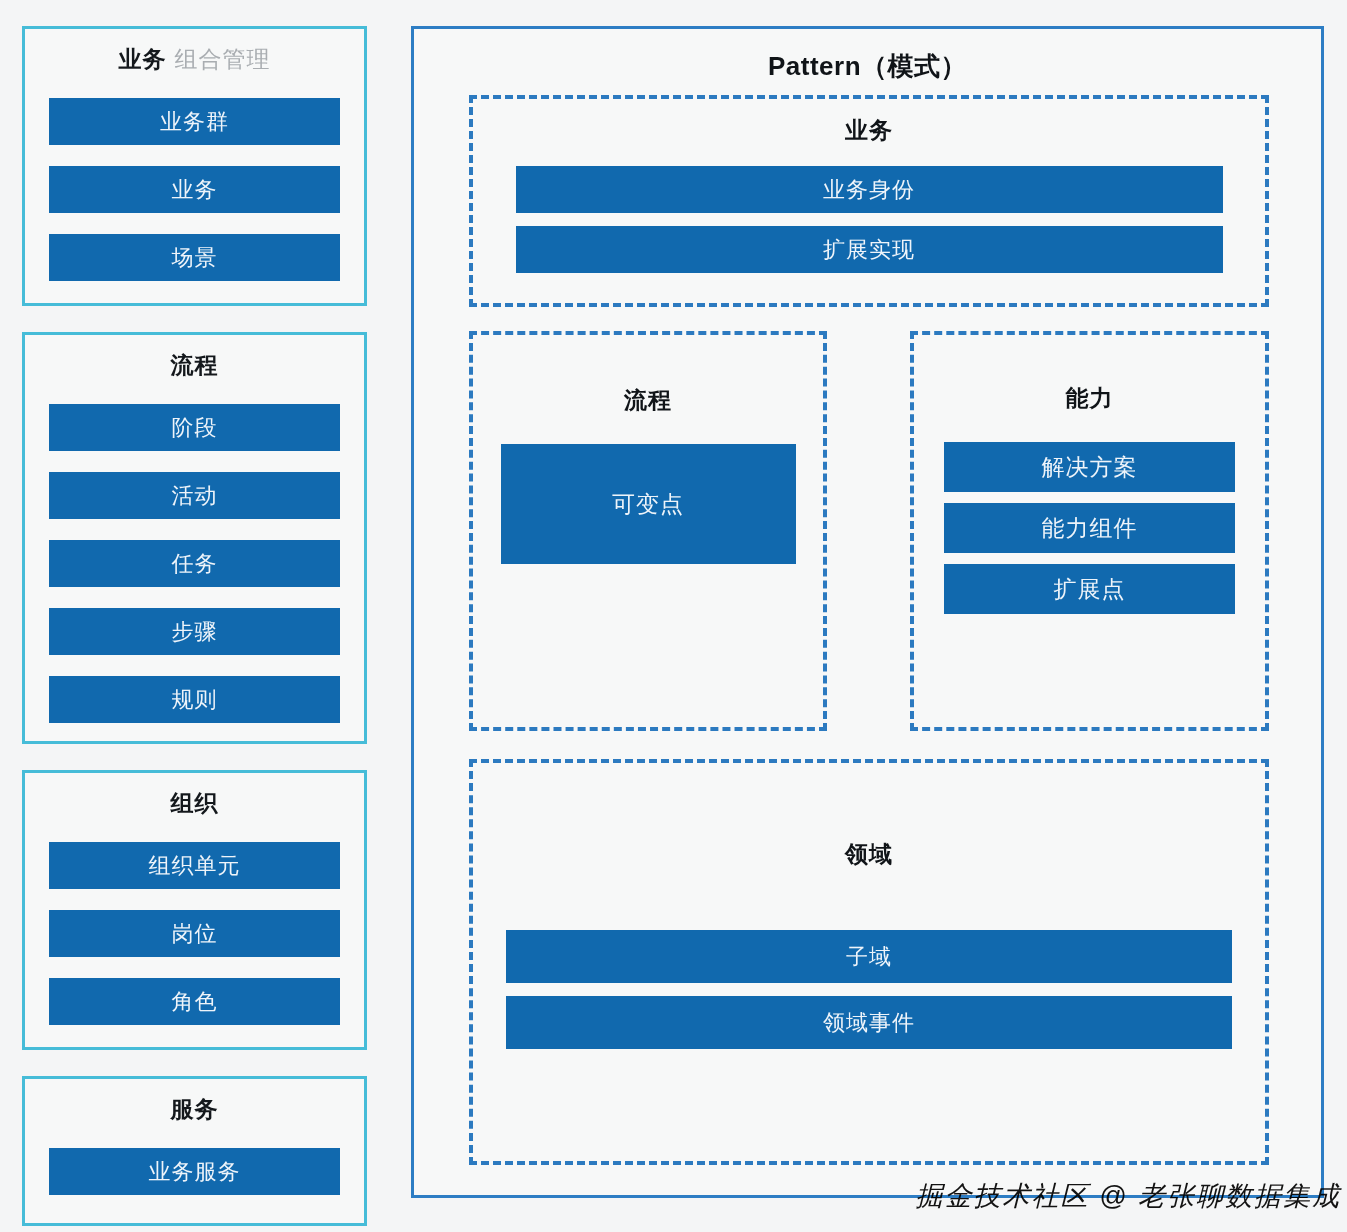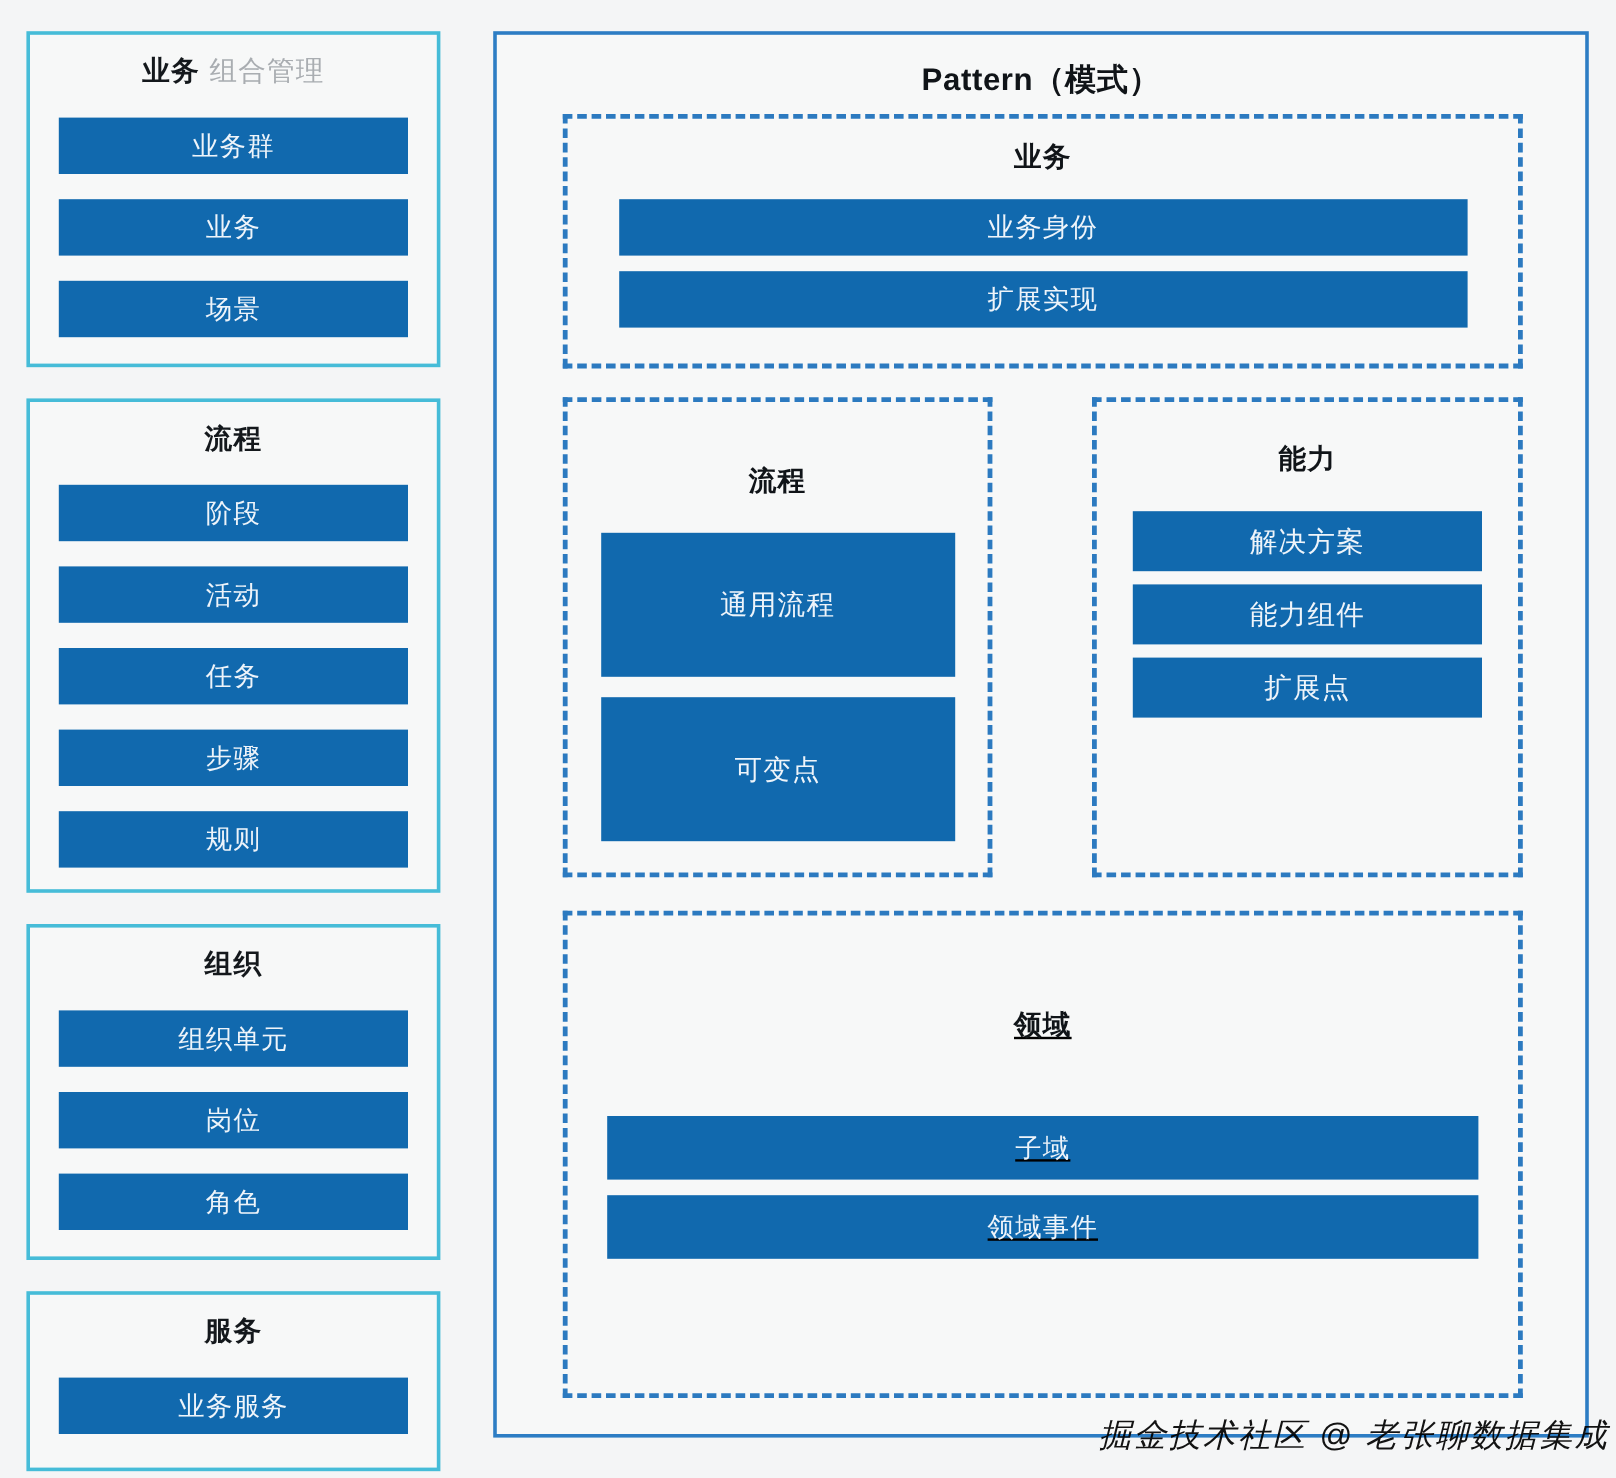--- a/index.html
+++ b/index.html
@@ -100,21 +100,21 @@
 
   .dashed {
     border: 4px dashed #2c7ac0;
     box-sizing: border-box;
     position: absolute;
   }
 
   .d-biz   { left: 55px;  top: 66px;  width: 800px; height: 212px; }
   .d-flow  { left: 55px;  top: 302px; width: 358px; height: 400px; }
   .d-cap   { left: 496px; top: 302px; width: 359px; height: 400px; }
-  .d-domain{ left: 55px;  top: 730px; width: 800px; height: 406px; text-decoration: underline; }
+  .d-domain{ left: 55px;  top: 730px; width: 800px; height: 406px; }
 
   .sec-title {
     text-align: center;
     font-size: 23px;
     font-weight: bold;
     color: #101418;
     letter-spacing: 1px;
   }
 
   .rbox {
@@ -140,21 +140,21 @@
   .d-flow .stack { margin-top: 28px; }
   .d-flow .rbox {
     width: 295px;
     margin: 0 auto 17px;
     height: 120px;
     line-height: 120px;
     font-size: 23px;
   }
 
   
-  .d-cap .sec-title { margin-top: 32px; }
+  .d-cap .sec-title { margin-top: 48px; }
   .d-cap .stack { margin-top: 28px; }
   .d-cap .rbox {
     width: 291px;
     margin: 0 auto 11px;
     height: 50px;
     line-height: 50px;
     font-size: 23px;
   }
 
   
@@ -241,21 +241,20 @@
       <div class="sec-title">业务</div>
       <div class="stack">
         <div class="rbox">业务身份</div>
         <div class="rbox">扩展实现</div>
       </div>
     </div>
 
     <div class="dashed d-flow">
       <div class="sec-title">流程</div>
       <div class="stack">
-        <div class="rbox">通用流程</div>
         <div class="rbox">可变点</div>
       </div>
     </div>
 
     <div class="dashed d-cap">
       <div class="sec-title">能力</div>
       <div class="stack">
         <div class="rbox">解决方案</div>
         <div class="rbox">能力组件</div>
         <div class="rbox">扩展点</div>

